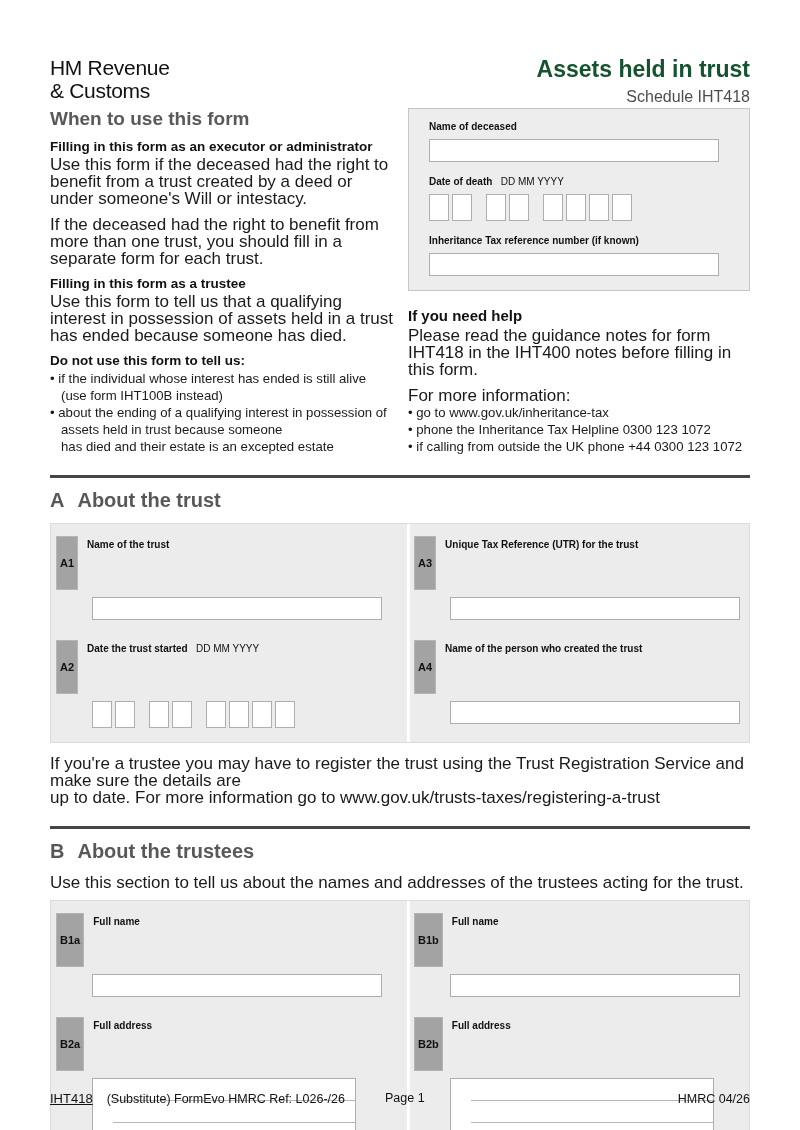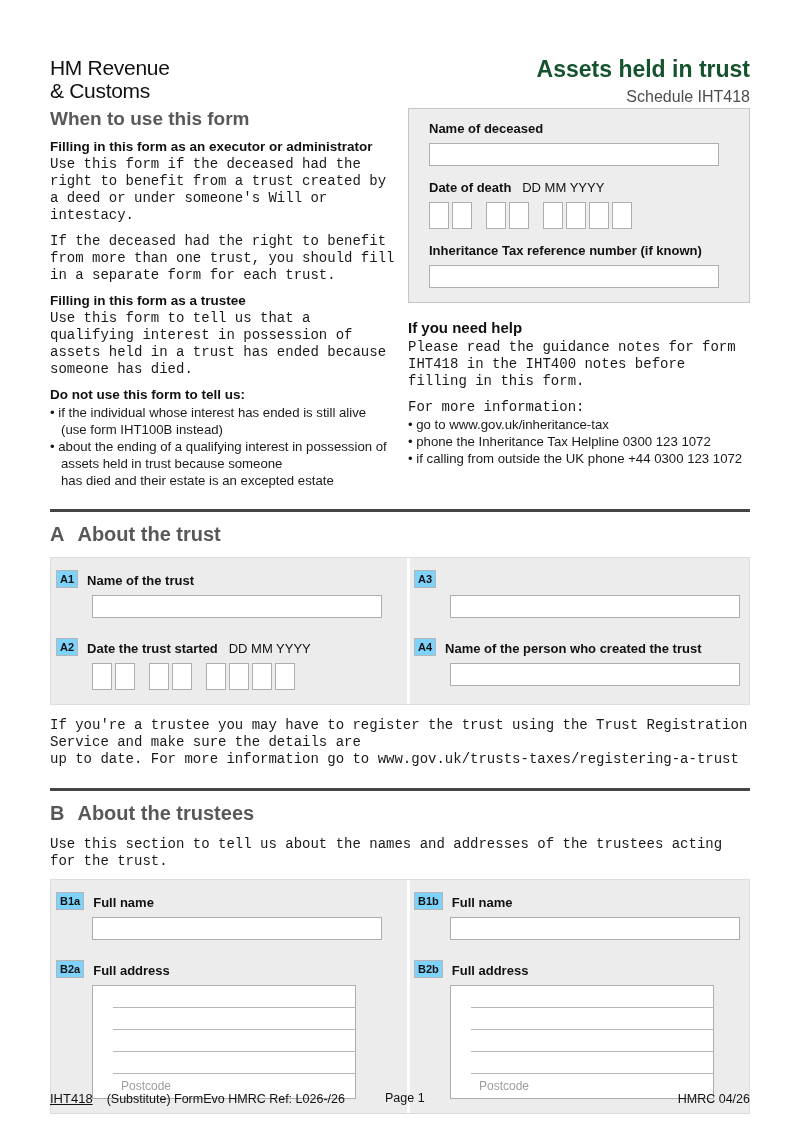--- a/index.html
+++ b/index.html
@@ -21,33 +21,33 @@
   .form-title { font-size:23px; font-weight:bold; color:#14532d; line-height:26px; }
   .form-subtitle { font-size:16px; color:#4d4d4d; margin-top:6px; }
 
   
   .intro { display:flex; justify-content:space-between; margin-top:2px; }
   .intro-left { width:347px; }
   .intro-right { width:342px; }
 
   h2.gray { font-size:19px; font-weight:bold; color:#595959; margin-bottom:6px; }
   .subhead { font-size:13.5px; font-weight:bold; color:#111; margin-top:9px; margin-bottom:2px; }
-  p.body, .body { font-size:14px; line-height:17px; color:#1a1a1a;font-family:Liberation Mono, monospace; }
+  p.body, .body { font-size:17px; line-height:17px; color:#1a1a1a; }
   p.body { margin-bottom:9px; }
   .prewrap { white-space:pre-line; }
   .bullet { font-size:13.2px; line-height:17px; padding-left:11px; text-indent:-11px; white-space:pre-line; }
   .bullet::before { content:"• "; }
 
   
   .panel-box {
     background:#ededed;
     border:1px solid #c6c6c6;
     padding:12px 30px 14px 20px;
   }
-  .flabel { font-size:13px; font-weight:bold; color:#111; }
+  .flabel { font-size:10px; font-weight:bold; color:#111; }
   .flabel .fmt { font-weight:normal; }
   .textinput {
     display:block;
     width:290px; height:23px;
     background:#fff;
     border:1px solid #aeaeae;
     margin-top:7px;
     font-size:13px; padding:0 6px;
     font-family:"Liberation Sans", sans-serif;
   }
@@ -69,23 +69,23 @@
   .sec-intro { margin-bottom:11px; }
 
   
   .gpanel { background:#ececec; border:1px solid #dcdcdc; display:flex; }
   .gcol { width:358px; padding:12px 10px 14px 5px; }
   .gcol.right { width:342px; border-left:3px solid #ffffff; padding-left:4px; }
   .field { }
   .field + .field { margin-top:20px; }
   .fhead { display:flex; align-items:flex-start; }
   .numbox {
-    background:#7dd3fc; border:1px solid #b5b5b5;
+    background:#a3a3a3; border:1px solid #b5b5b5;
     font-size:11px; font-weight:bold; color:#111;
-    padding:2px 3px; min-width:22px; text-align:right;
+    padding:20px 3px; min-width:22px; text-align:right;
     margin-right:9px; flex:0 0 auto;
   }
   .fhead .flabel { padding-top:3px; }
   .gpanel .textinput { margin-left:36px; width:290px; }
   .gpanel .dateboxes { margin-left:36px; }
 
   
   .addr { margin-left:36px; margin-top:7px; width:264px; border:1px solid #aeaeae; background:#fff;padding-left:20px; }
   .addr-row { height:22px; border-bottom:1px solid #b7b7b7; }
   .addr-row:last-child { border-bottom:none; }
@@ -218,20 +218,21 @@
             <span class="dbox"></span>
             <span class="dbox"></span>
           </span>
         </div>
       </div>
     </div>
     <div class="gcol right">
       <div class="field">
         <div class="fhead">
           <span class="numbox">A3</span>
+          <span class="flabel">Unique Tax Reference (UTR) for the trust</span>
         </div>
         <input class="textinput" type="text" value="" style="">
       </div>
       <div class="field">
         <div class="fhead">
           <span class="numbox">A4</span>
           <span class="flabel">Name of the person who created the trust</span>
         </div>
         <input class="textinput" type="text" value="" style="">
       </div>

